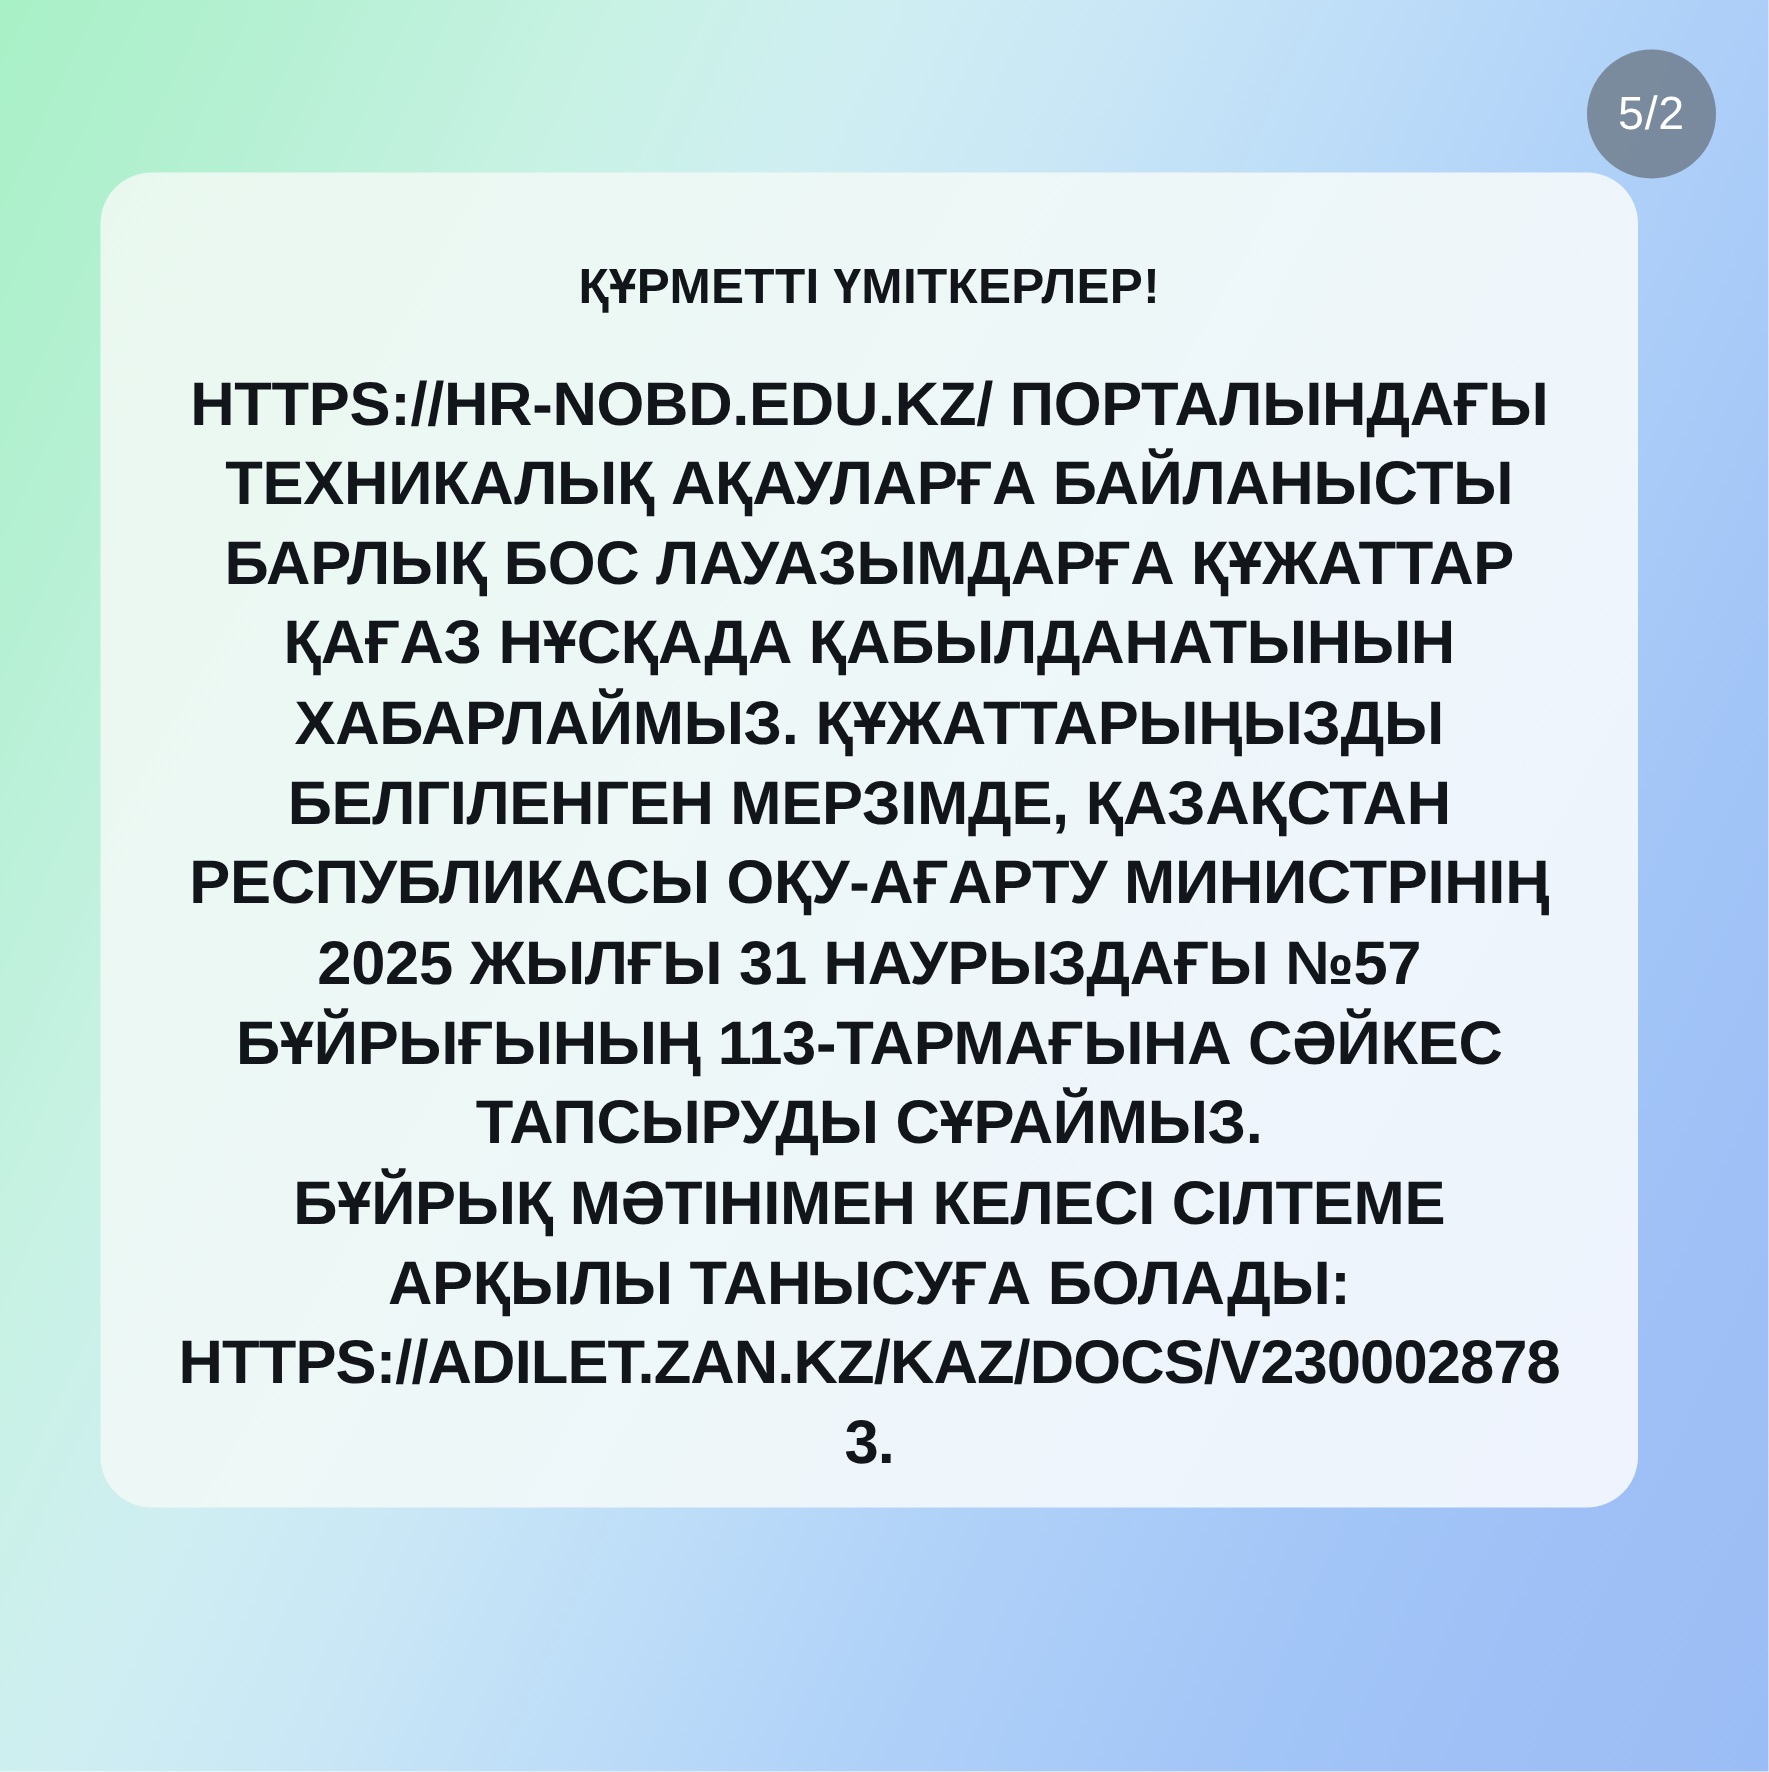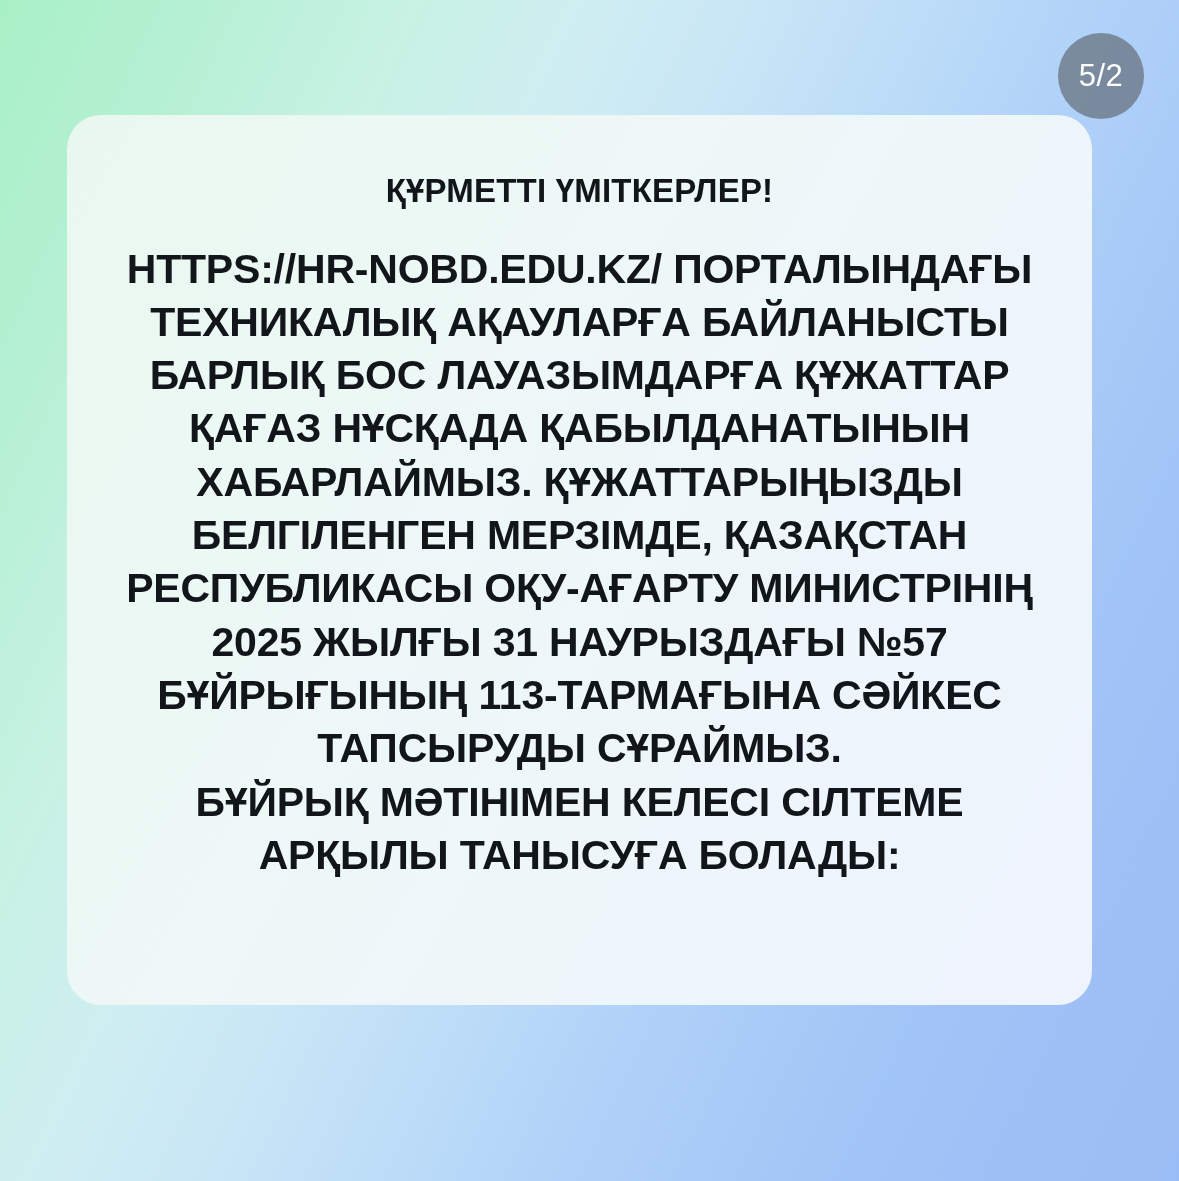--- a/index.html
+++ b/index.html
@@ -107,15 +107,16 @@
 <div class="slide">
 
   <div class="page-badge">5/2</div>
 
   <div class="card">
     <div class="card-title">ҚҰРМЕТТІ ҮМІТКЕРЛЕР!</div>
 
     <div class="card-body">HTTPS://HR-NOBD.EDU.KZ/ ПОРТАЛЫНДАҒЫ ТЕХНИКАЛЫҚ АҚАУЛАРҒА БАЙЛАНЫСТЫ БАРЛЫҚ БОС ЛАУАЗЫМДАРҒА ҚҰЖАТТАР ҚАҒАЗ НҰСҚАДА ҚАБЫЛДАНАТЫНЫН ХАБАРЛАЙМЫЗ. ҚҰЖАТТАРЫҢЫЗДЫ БЕЛГІЛЕНГЕН МЕРЗІМДЕ, ҚАЗАҚСТАН РЕСПУБЛИКАСЫ ОҚУ-АҒАРТУ МИНИСТРІНІҢ 2025 ЖЫЛҒЫ 31 НАУРЫЗДАҒЫ №57 БҰЙРЫҒЫНЫҢ 113-ТАРМАҒЫНА СӘЙКЕС ТАПСЫРУДЫ СҰРАЙМЫЗ.
 БҰЙРЫҚ МӘТІНІМЕН КЕЛЕСІ СІЛТЕМЕ АРҚЫЛЫ ТАНЫСУҒА БОЛАДЫ:</div>
 
+    <div class="card-link">HTTPS://ADILET.ZAN.KZ/KAZ/DOCS/V2300028783.</div>
   </div>
 
 </div>
 
 </body></html>

